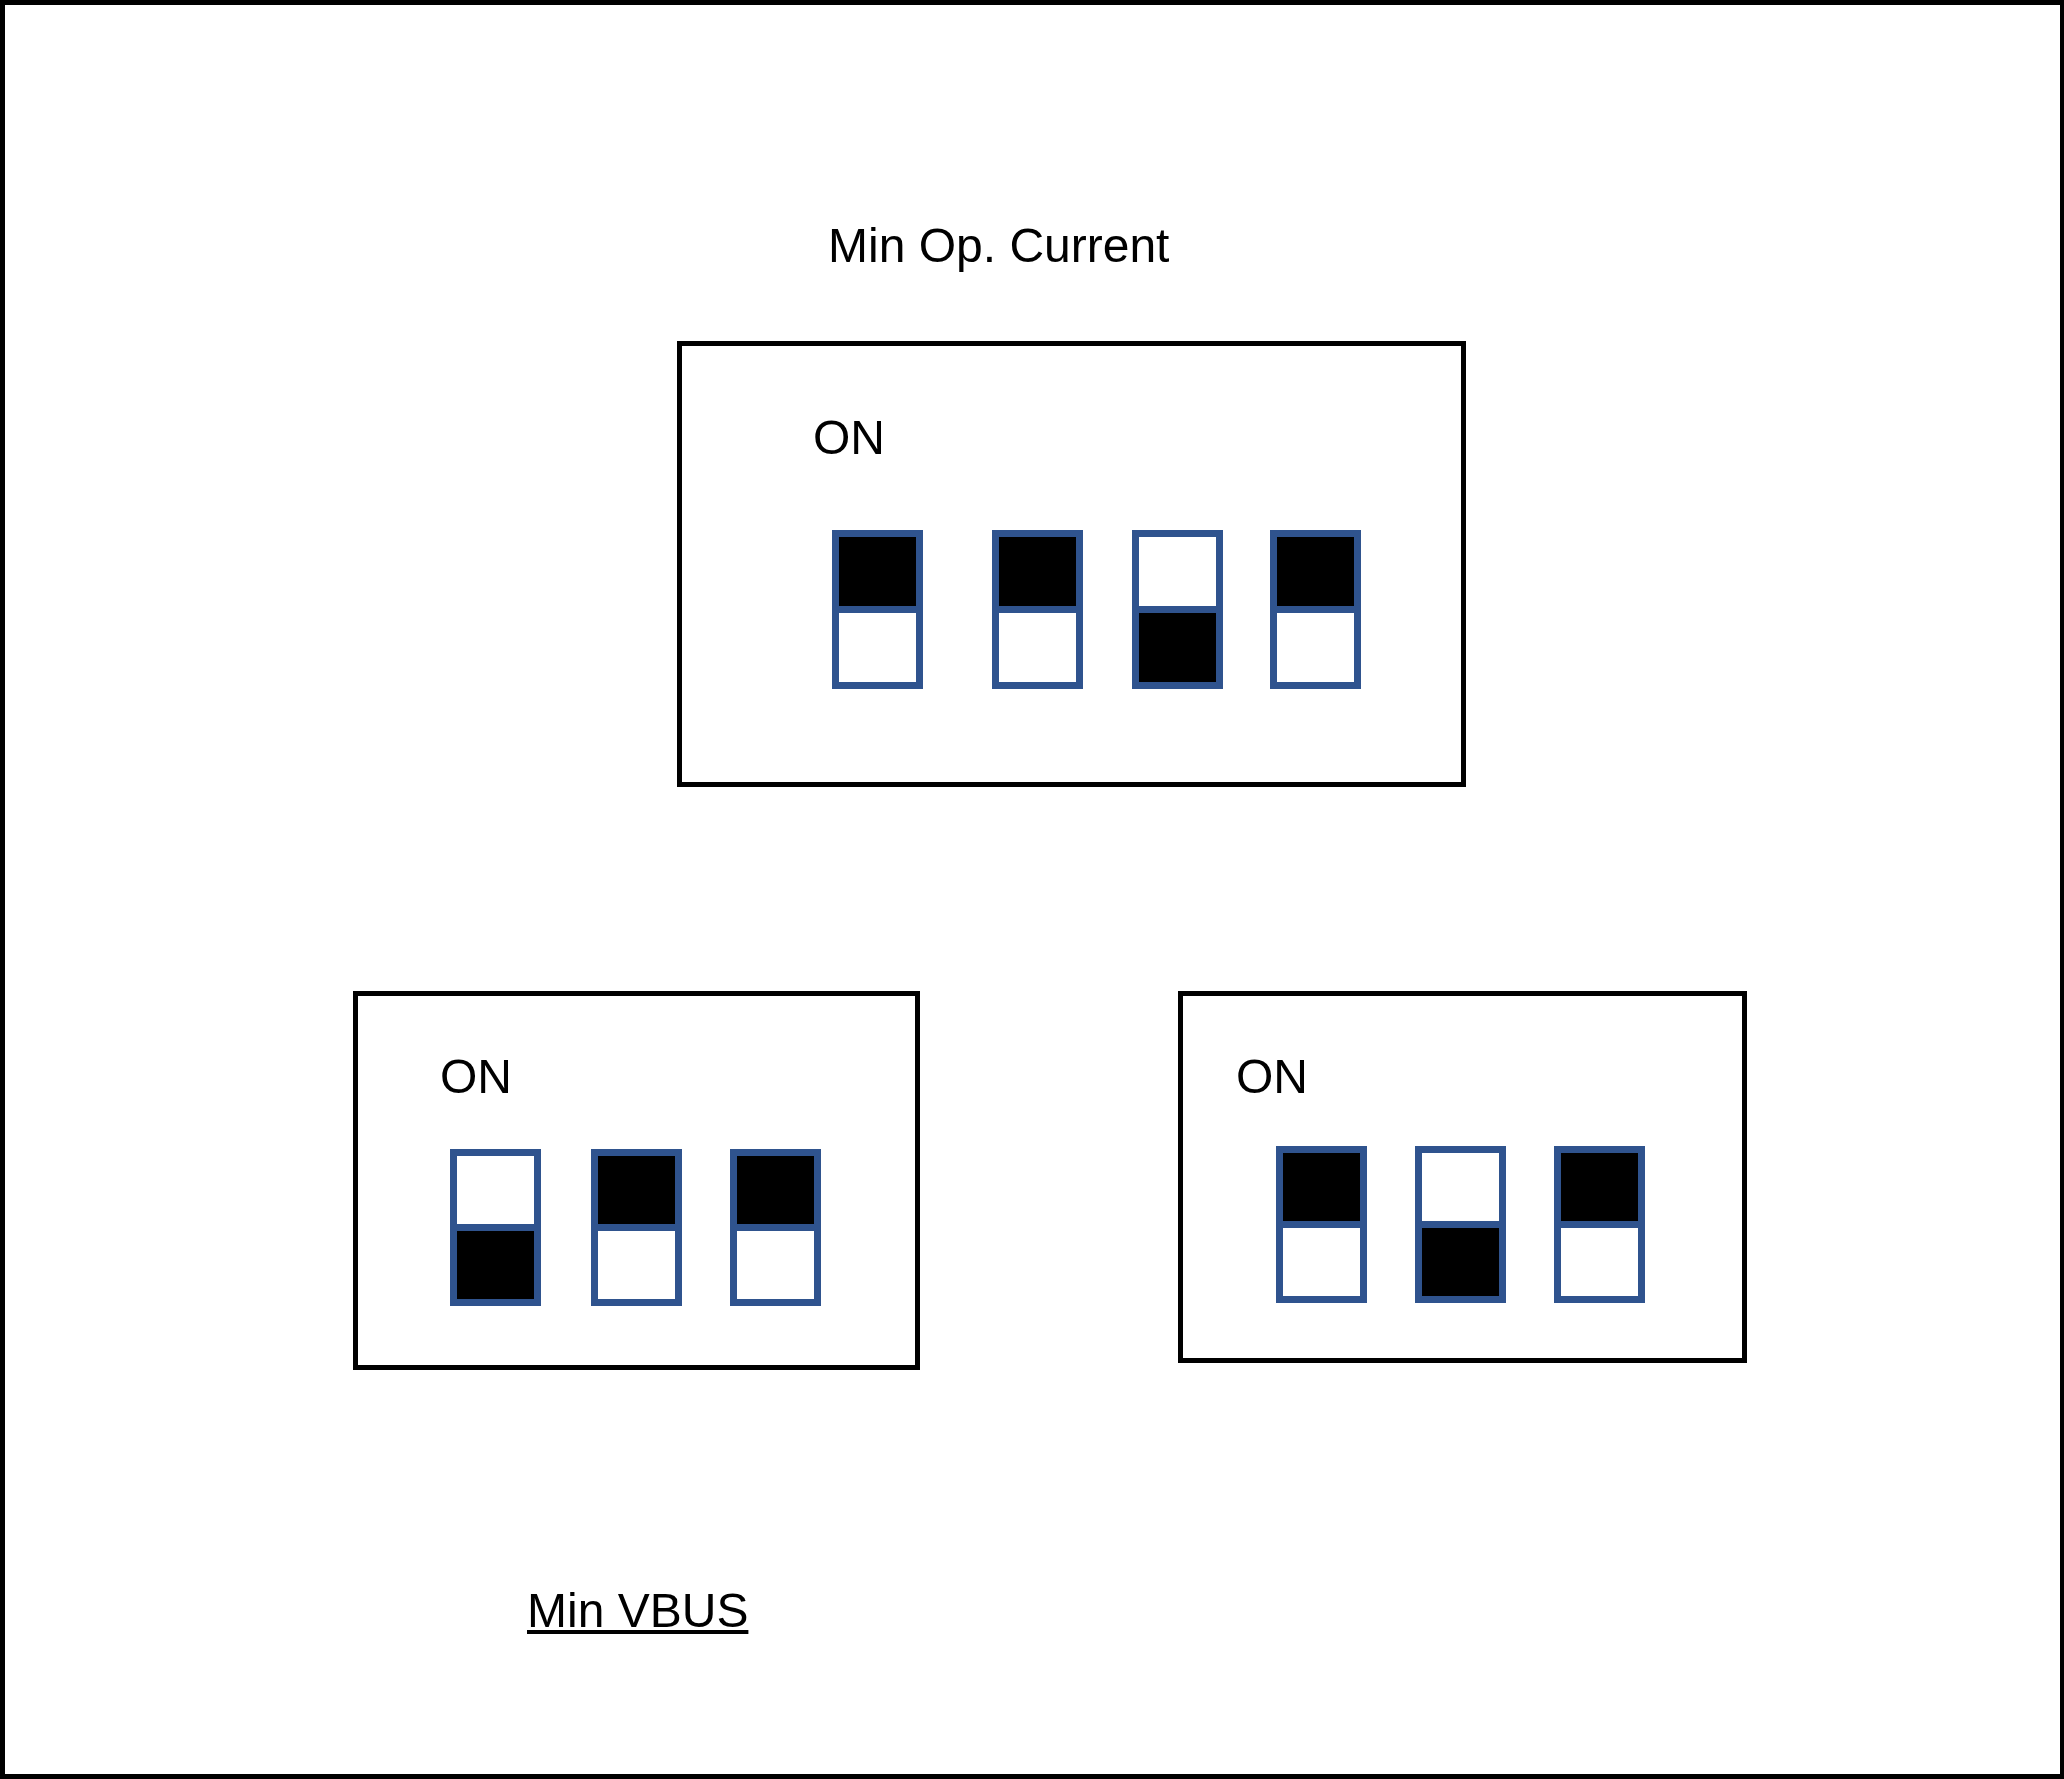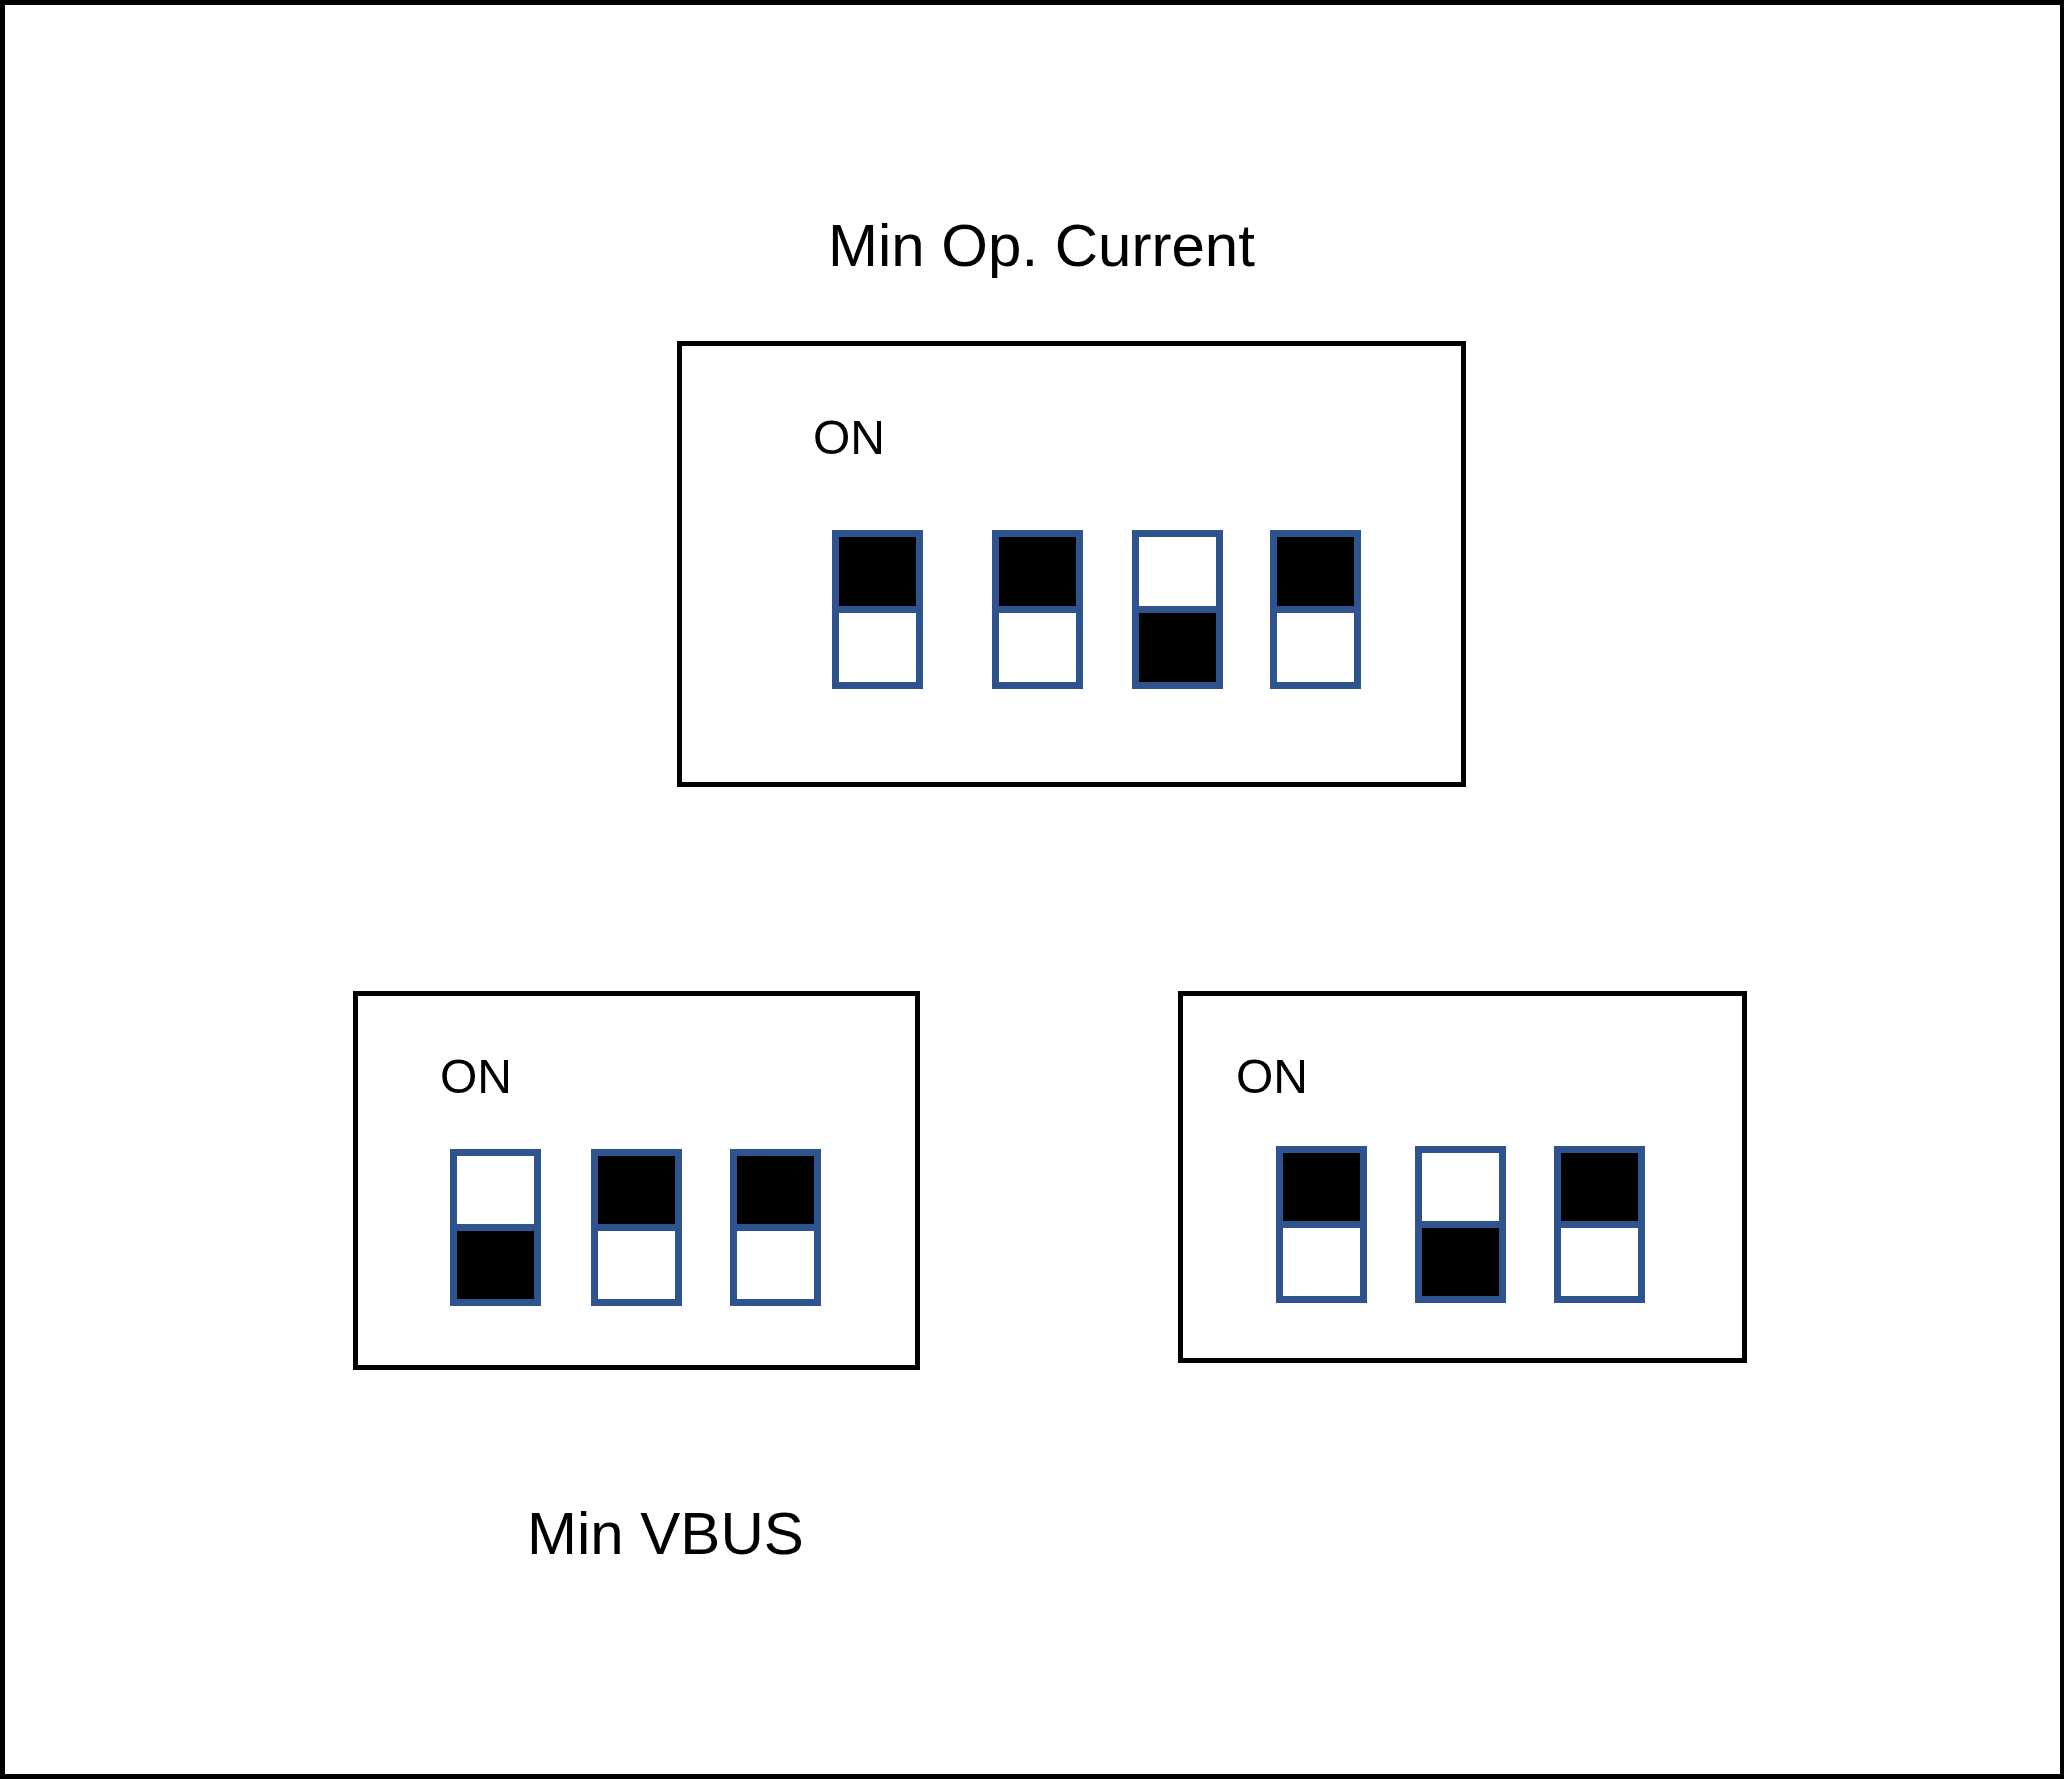--- a/index.html
+++ b/index.html
@@ -13,28 +13,28 @@
     height: 1779px;
     box-sizing: border-box;
     background: var(--bg, #ffffff);
     border: 5.7px solid var(--line, #000000);
     font-family: "Liberation Sans", sans-serif;
     color: #000000;
     overflow: hidden;
   }
   .label {
     position: absolute;
-    font-size: 60px;
+    font-size: 48px;
     line-height: 87px;
     white-space: nowrap;
     color: #000000;
   }
   .title       { left: 823px;  top: 197px; }
   .row-label   { left: 218px;  top: 494px; }
-  .caption-min { left: 522px;  top: 1485px; }
+  .caption-min { left: 522px;  top: 1562px; text-decoration: underline; }
   .caption-max { left: 1306px; top: 1485px; }
 
   .panel {
     position: absolute;
     box-sizing: border-box;
     border: 5.7px solid var(--line, #000000);
     background: #ffffff;
   }
   .panel-top { left: 672px;  top: 336px;  width: 789px; height: 446px; }
   .panel-bl  { left: 348px;  top: 986px; width: 567px; height: 379px; }

